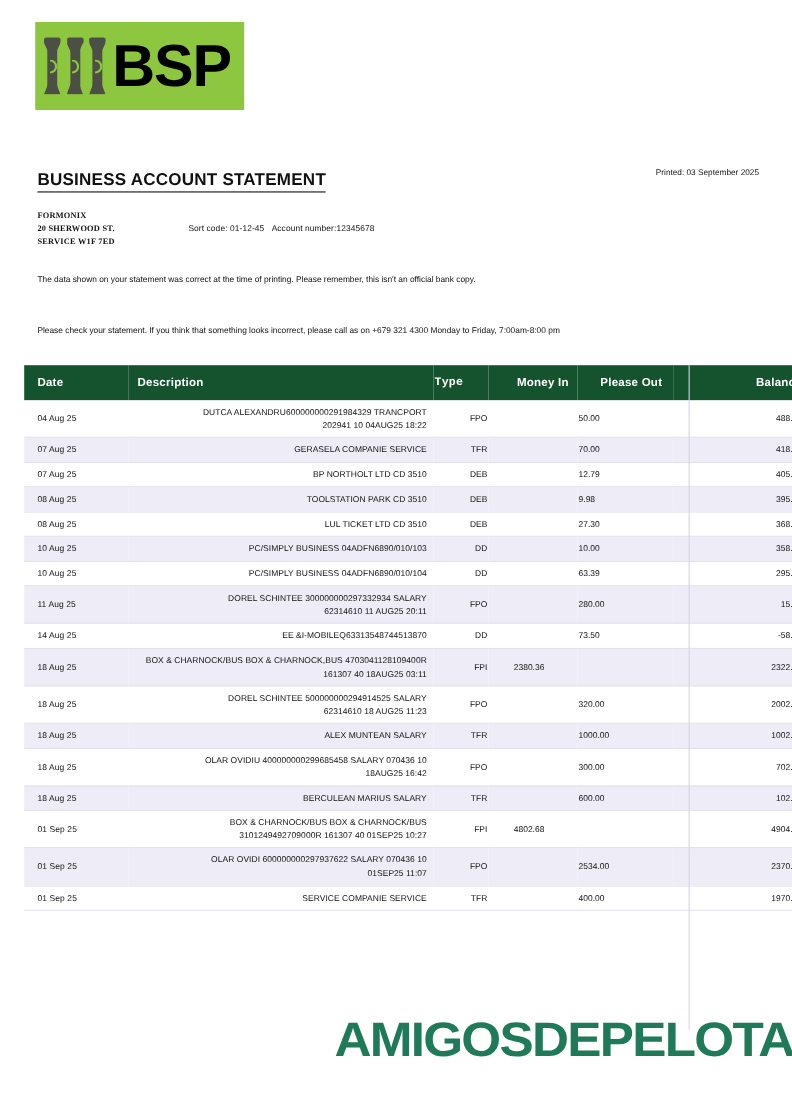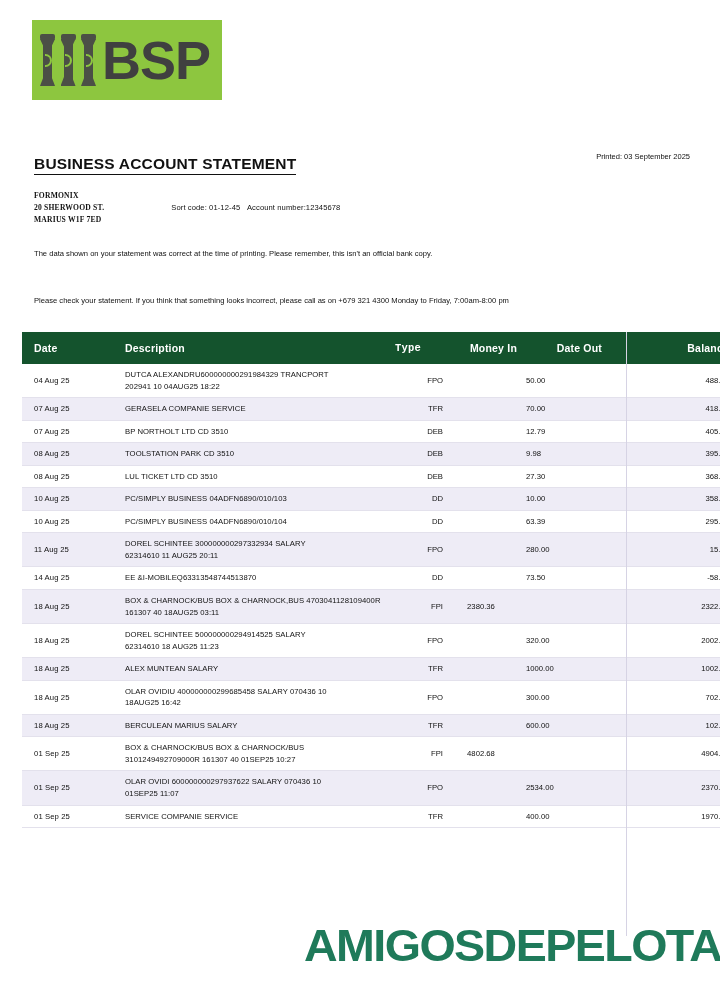--- a/index.html
+++ b/index.html
@@ -77,21 +77,21 @@
     position: absolute;
     top: 20px; left: 4.5px;
     width: 7px; height: 13px;
     border: 2px solid #8dc63f;
     border-left: none;
     border-radius: 0 8px 8px 0;
     box-sizing: border-box;
   }
   .logo-text {
     margin-left: 6px;
-    color: #404040;
+    color: #000000;
     font-size: 54px;
     font-weight: bold;
     letter-spacing: -1px;
     line-height: 1;
     font-family: "Liberation Sans", sans-serif;
   }
 
   
   .doc-title {
     position: absolute;
@@ -185,21 +185,21 @@
   .tbl tbody tr.even td { background: #eeecf6; }
 
   td.c-date {
     font-weight: normal;
     text-align: left;
     padding-left: 12px;
     white-space: nowrap;
     letter-spacing: 0.1px;
   }
   td.c-desc {
-    text-align: left;
+    text-align: right;
     padding-left: 8px;
     padding-right: 6px;
     letter-spacing: 0.05px;
   }
   td.c-type    { text-align: right; }
   td.c-in      { text-align: center; padding-right: 8px; }
   td.c-out     { padding-right: 10px; }
   td.c-spacer  { }
   td.c-balance { text-align: right; padding-right: 14px; }
 
@@ -260,40 +260,40 @@
     </div>
     <div class="logo-text">BSP</div>
   </div>
 
   <div class="doc-title">BUSINESS ACCOUNT STATEMENT</div>
   <div class="printed-on">Printed: 03 September 2025</div>
 
   <div class="addr-block">
     <div>FORMONIX</div>
     <div>20 SHERWOOD ST.</div>
-    <div>MARIUS W1F 7ED</div>
+    <div>SERVICE W1F 7ED</div>
   </div>
 
   <div class="acct-block">
     <div class="acct-row">
       <span>Sort code: 01-12-45</span>&nbsp;&nbsp;&nbsp;<span>Account number:12345678</span>
     </div>
   </div>
 
   <div class="note-1">The data shown on your statement was correct at the time of printing. Please remember, this isn't an official bank copy.</div>
   <div class="note-2">Please check your statement. If you think that something looks incorrect, please call as on +679 321 4300 Monday to Friday, 7:00am-8:00 pm</div>
 
   <table class="tbl">
     <thead>
       <tr>
         <th class="c-date">Date</th>
         <th class="c-desc">Description</th>
         <th class="c-type">Type</th>
         <th class="c-in">Money In</th>
-        <th class="c-out">Date Out</th>
+        <th class="c-out">Please Out</th>
         <th class="c-spacer"></th>
         <th class="c-balance">Balance</th>
       </tr>
     </thead>
     <tbody id="tbody">
         <tr class="odd">
           <td class="c-date">04 Aug 25</td>
           <td class="c-desc">DUTCA ALEXANDRU600000000291984329 TRANCPORT<br>202941 10 04AUG25 18:22</td>
           <td class="c-type">FPO</td>
           <td class="c-in"></td>

